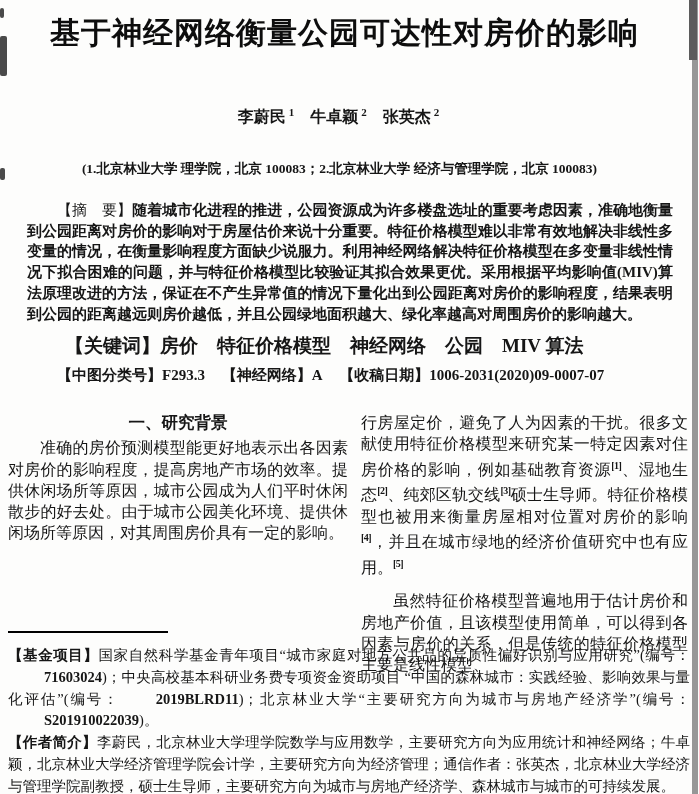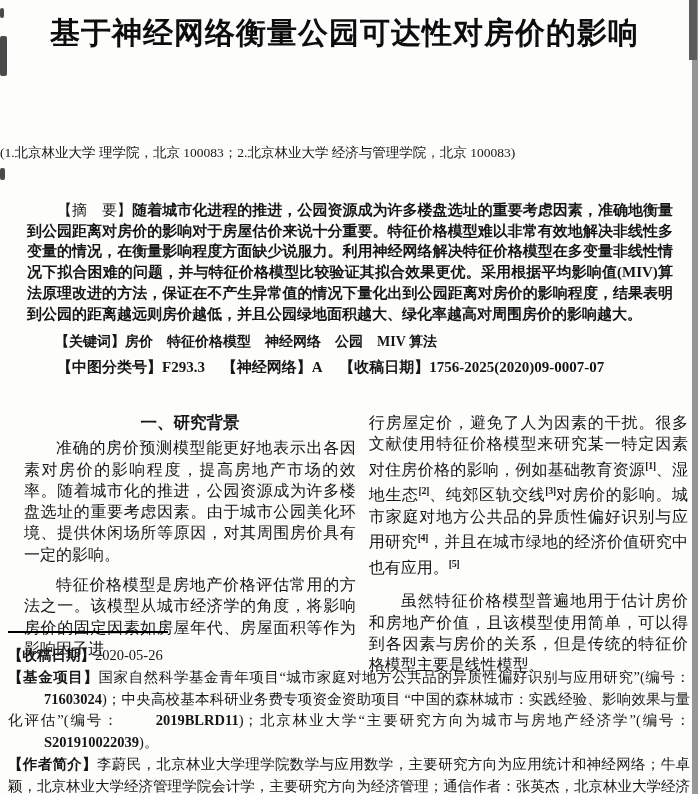--- a/index.html
+++ b/index.html
@@ -27,41 +27,41 @@
     font-size:30px; font-weight:900; letter-spacing:1px;
     color:#0d0d0d;
   }
   .authors {
     position:absolute; top:106px; left:0; right:20px;
     text-align:center; font-size:16px; font-weight:600;
   }
   .authors .sup { font-size:11px; font-weight:700; vertical-align:super; margin:0 2px 0 3px; }
   .author-gap { display:inline-block; width:10px; }
   .affiliation {
-    position:absolute; top:144px; left:0; right:20px;
-    text-align:left; font-size:13.5px; font-weight:400;
+    position:absolute; top:160px; left:0; right:20px;
+    text-align:center; font-size:13.5px; font-weight:700;
   }
 
   .frontmatter { position:absolute; top:200px; left:27px; width:646px; }
   .abstract {
     font-size:15px; line-height:20.7px; font-weight:600;
     text-align:justify; text-indent:2em;
   }
   .abstract .label { font-weight:400; }
-  .kw-line { margin-top:8.5px; margin-left:2em; font-size:14px; font-weight:600; }
+  .kw-line { margin-top:8.5px; margin-left:2em; font-size:19px; font-weight:600; }
   .kw-line .label { font-weight:700; }
   .meta-line { margin-top:7px; margin-left:2em; font-size:15px; font-weight:700; }
   .meta-line .pair { margin-right:13px; }
 
   .columns {
     position:absolute; top:412px; left:8px; width:680px;
     display:flex; gap:13px;
     font-size:16px; line-height:21.3px;
   }
-  .col-left  { width:340px;margin-left:16px; }
+  .col-left  { width:340px; }
   .col-right { width:327px; }
   .section-heading {
     text-align:center; font-weight:700; font-size:16.5px;
     margin-bottom:4px;
   }
   .para { text-align:justify; text-indent:2em; font-weight:500; }
   .para.no-indent { text-indent:0; }
   .para.gap-top { margin-top:9px; }
   .para.gap-top2 { margin-top:12px; }
   .ref { font-size:10px; vertical-align:super; font-weight:600; letter-spacing:-0.5px; }
@@ -84,46 +84,49 @@
 <div class="page">
 
   <div class="edge-strip"></div>
   <div class="edge-strip-top"></div>
   <div class="smudge a"></div>
   <div class="smudge b"></div>
   <div class="smudge c"></div>
 
   <h1 class="title">基于神经网络衡量公园可达性对房价的影响</h1>
 
+  <div class="authors">
+    <span>李蔚民</span><span class="sup">1</span><span class="author-gap"></span>
+    <span>牛卓颖</span><span class="sup">2</span><span class="author-gap"></span>
+    <span>张英杰</span><span class="sup">2</span>
+  </div>
 
   <div class="affiliation">(1.北京林业大学 理学院，北京 100083；2.北京林业大学 经济与管理学院，北京 100083)</div>
 
   <div class="frontmatter">
     <p class="abstract"><span class="label">【摘　要】</span><span>随着城市化进程的推进，公园资源成为许多楼盘选址的重要考虑因素，准确地衡量到公园距离对房价的影响对于房屋估价来说十分重要。特征价格模型难以非常有效地解决非线性多变量的情况，在衡量影响程度方面缺少说服力。利用神经网络解决特征价格模型在多变量非线性情况下拟合困难的问题，并与特征价格模型比较验证其拟合效果更优。采用根据平均影响值(MIV)算法原理改进的方法，保证在不产生异常值的情况下量化出到公园距离对房价的影响程度，结果表明到公园的距离越远则房价越低，并且公园绿地面积越大、绿化率越高对周围房价的影响越大。</span></p>
     <div class="kw-line"><span class="label">【关键词】</span><span>房价　特征价格模型　神经网络　公园　MIV 算法</span></div>
     <div class="meta-line">
       <span class="pair"><span>【中图分类号】</span><span>F293.3</span></span>
       <span class="pair"><span>【神经网络】</span><span>A</span></span>
-      <span class="pair"><span>【收稿日期】</span><span>1756-2025(2020)09-0007-07</span></span>
+      <span class="pair"><span>【收稿日期】</span><span>1006-2031(2020)09-0007-07</span></span>
     </div>
   </div>
 
   <div class="columns">
     <div class="col-left">
       <div class="section-heading">一、研究背景</div>
-      <p class="para">准确的房价预测模型能更好地表示出各因素对房价的影响程度，提高房地产市场的效率。随着城市化的推进，公园资源成为许多楼盘选址的重要考虑因素。由于城市公园美化环境、提供休闲场所等原因，对其周围房价具有一定的影响。</p>
-      <p class="para gap-top">特征价格模型是房地产价格评估常用的方法之一。该模型从城市经济学的角度，将影响房价的固定因素如房屋年代、房屋面积等作为影响因子进</p>
+      <p class="para">准确的房价预测模型能更好地表示出各因素对房价的影响程度，提高房地产市场的效率。提供休闲场所等原因，城市公园成为人们平时休闲散步的好去处。由于城市公园美化环境、提供休闲场所等原因，对其周围房价具有一定的影响。</p>
     </div>
     <div class="col-right">
-      <p class="para no-indent"><span>行房屋定价，避免了人为因素的干扰。很多文献使用特征价格模型来研究某一特定因素对住房价格的影响，例如基础教育资源</span><span class="ref">[1]</span><span>、湿地生态</span><span class="ref">[2]</span><span>、纯郊区轨交线</span><span class="ref">[3]</span><span>对房价的影响。城市家庭对地方公共品的异质性偏好识别与应用研究</span><span class="ref">[4]</span><span>，并且在城市绿地的经济价值研究中也有应用。</span><span class="ref">[5]</span></p>
+      <p class="para no-indent"><span>行房屋定价，避免了人为因素的干扰。很多文献使用特征价格模型来研究某一特定因素对住房价格的影响，例如基础教育资源</span><span class="ref">[1]</span><span>、湿地生态</span><span class="ref">[2]</span><span>、纯郊区轨交线</span><span class="ref">[3]</span><span>硕士生导师。特征价格模型也被用来衡量房屋相对位置对房价的影响</span><span class="ref">[4]</span><span>，并且在城市绿地的经济价值研究中也有应用。</span><span class="ref">[5]</span></p>
       <p class="para gap-top2">虽然特征价格模型普遍地用于估计房价和房地产价值，且该模型使用简单，可以得到各因素与房价的关系，但是传统的特征价格模型主要是线性模型、</p>
     </div>
   </div>
 
   <div class="footnote-rule"></div>
 
   <div class="footer">
-    <div class="line"><span class="label">【收稿日期】</span><span>2020-05-26</span></div>
     <div class="line"><span class="label">【基金项目】</span><span>国家自然科学基金青年项目“城市家庭对地方公共品的异质性偏好识别与应用研究”(编号：</span><span class="num">71603024</span><span>)；中央高校基本科研业务费专项资金资助项目 “中国的森林城市：实践经验、影响效果与量化评估”(编号：</span><span class="num">2019BLRD11</span><span>)；北京林业大学“主要研究方向为城市与房地产经济学”(编号：</span><span class="num">S201910022039</span><span>)。</span></div>
     <div class="line"><span class="label">【作者简介】</span><span>李蔚民，北京林业大学理学院数学与应用数学，主要研究方向为应用统计和神经网络；牛卓颖，北京林业大学经济管理学院会计学，主要研究方向为经济管理；通信作者：张英杰，北京林业大学经济与管理学院副教授，硕士生导师，主要研究方向为城市与房地产经济学、森林城市与城市的可持续发展。</span></div>
   </div>
 
 </div>
 
 </body></html>

